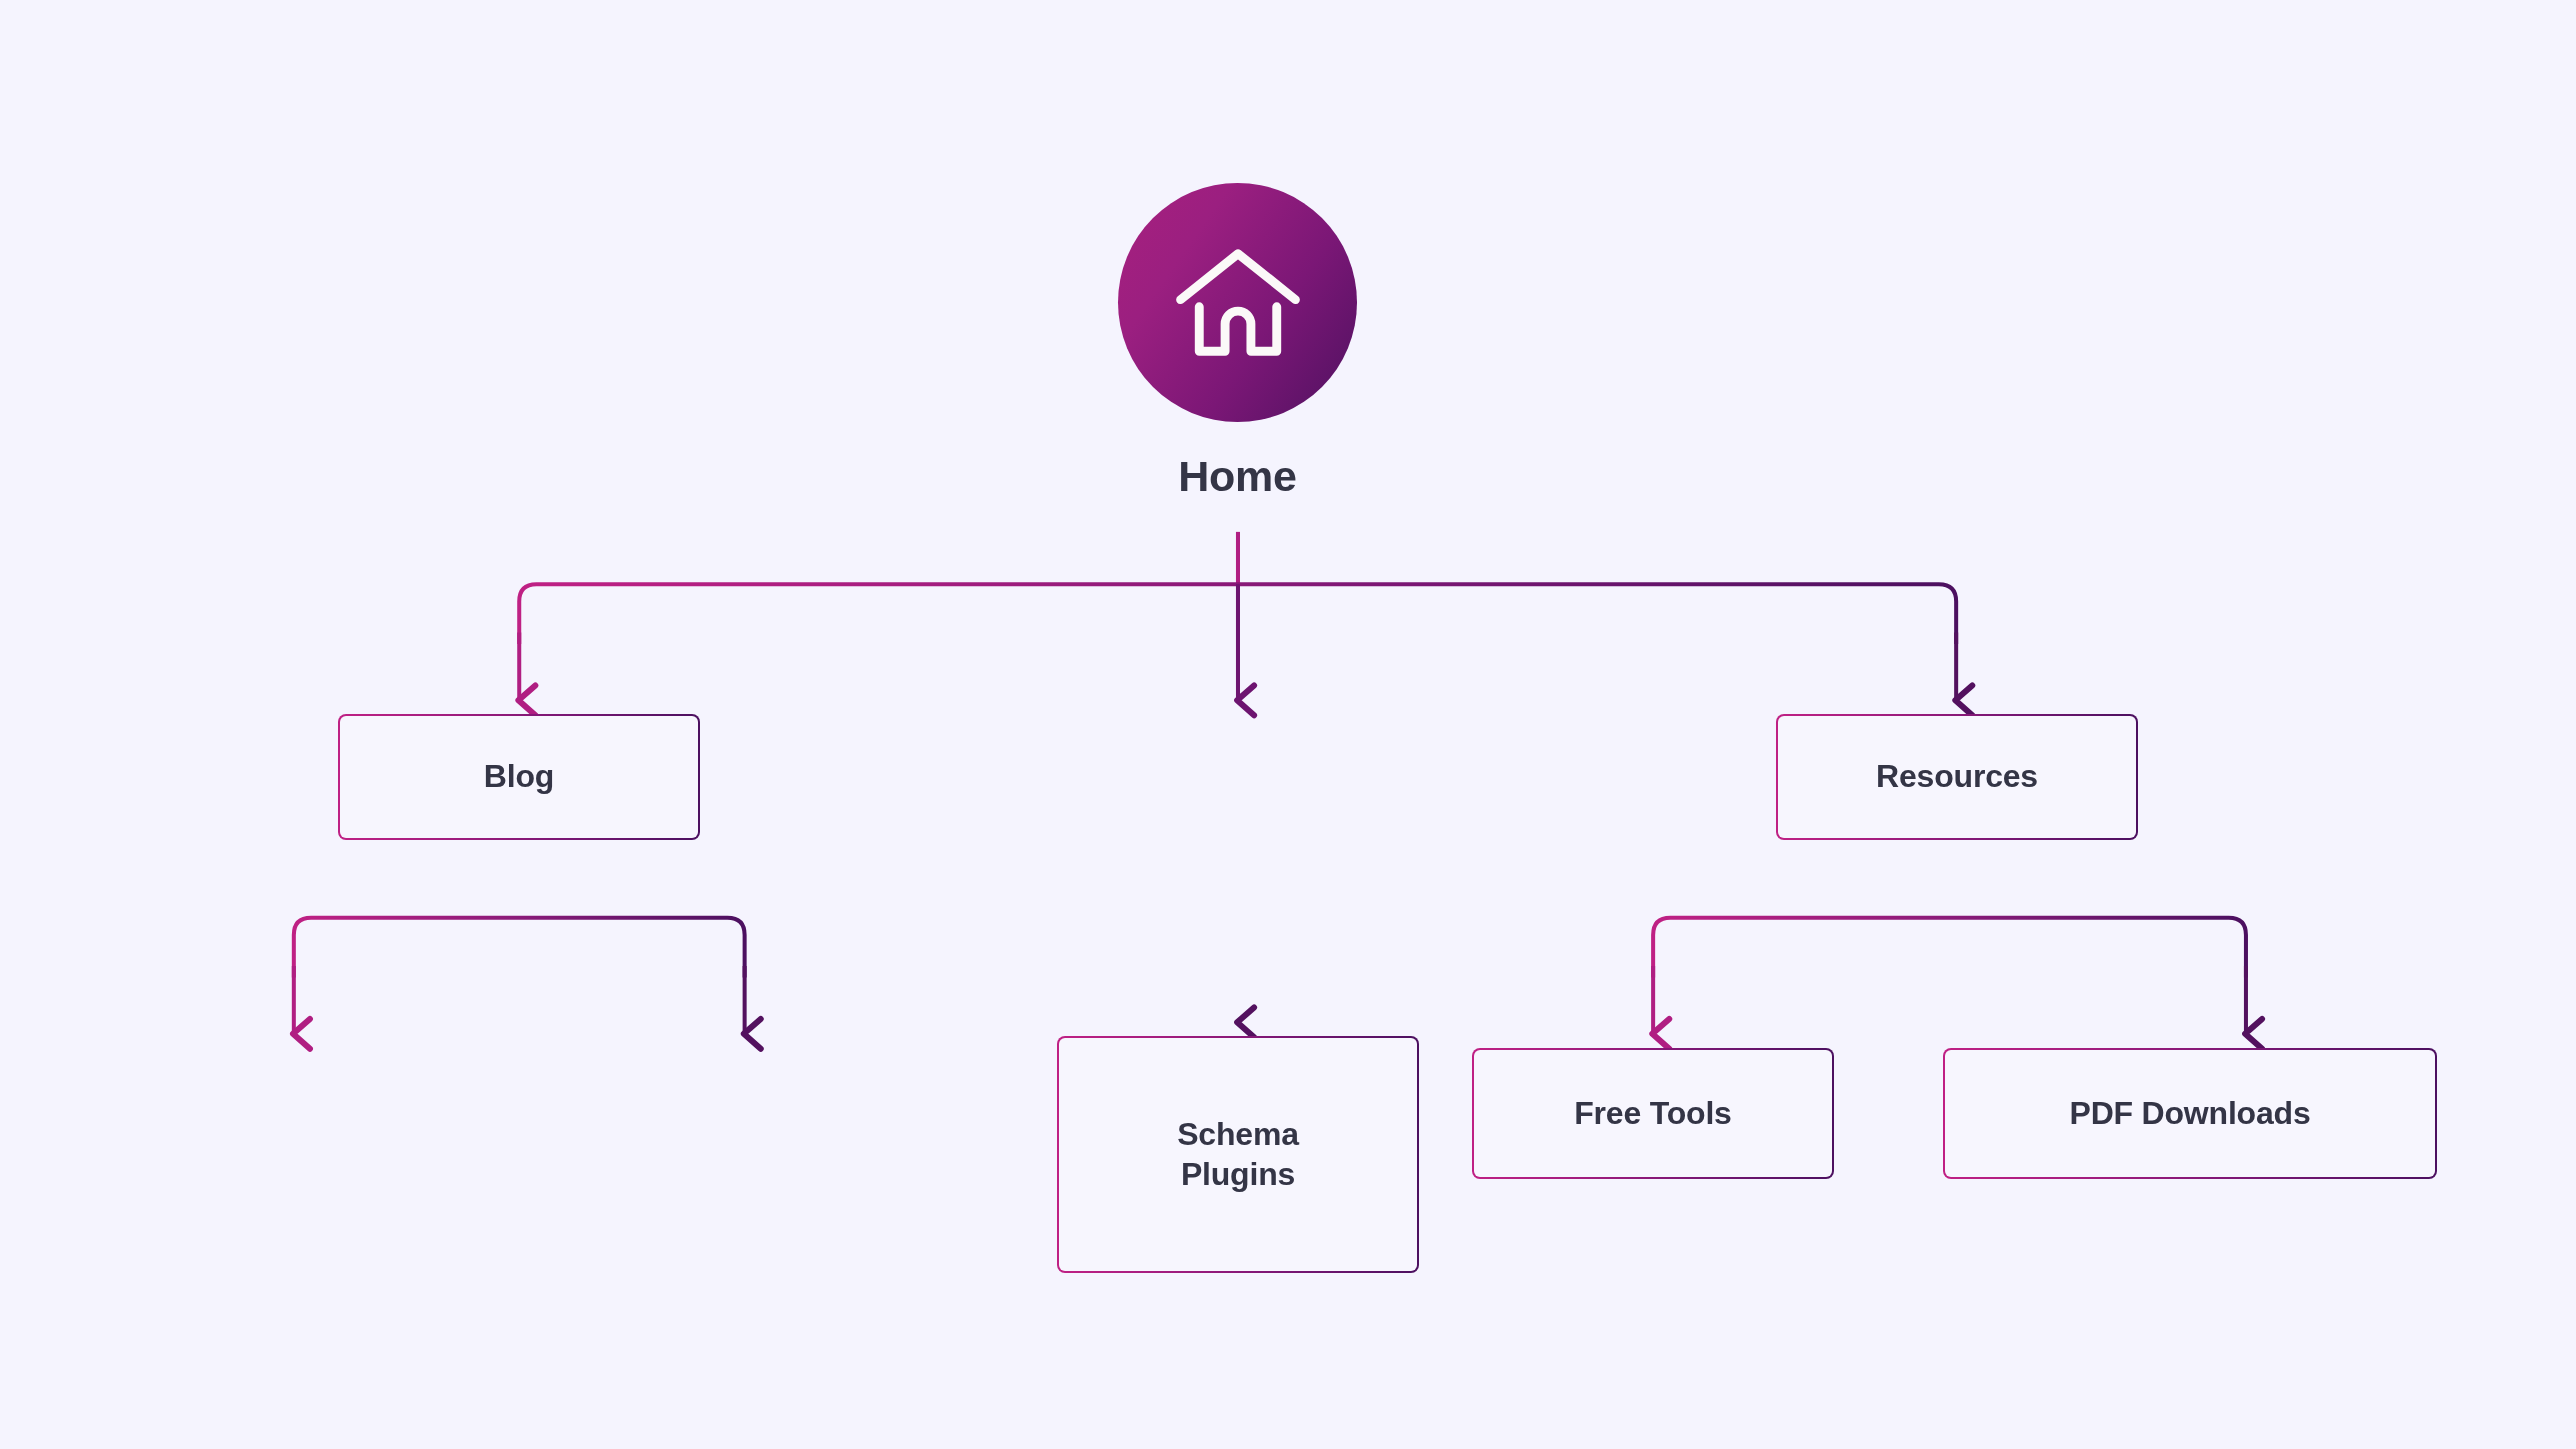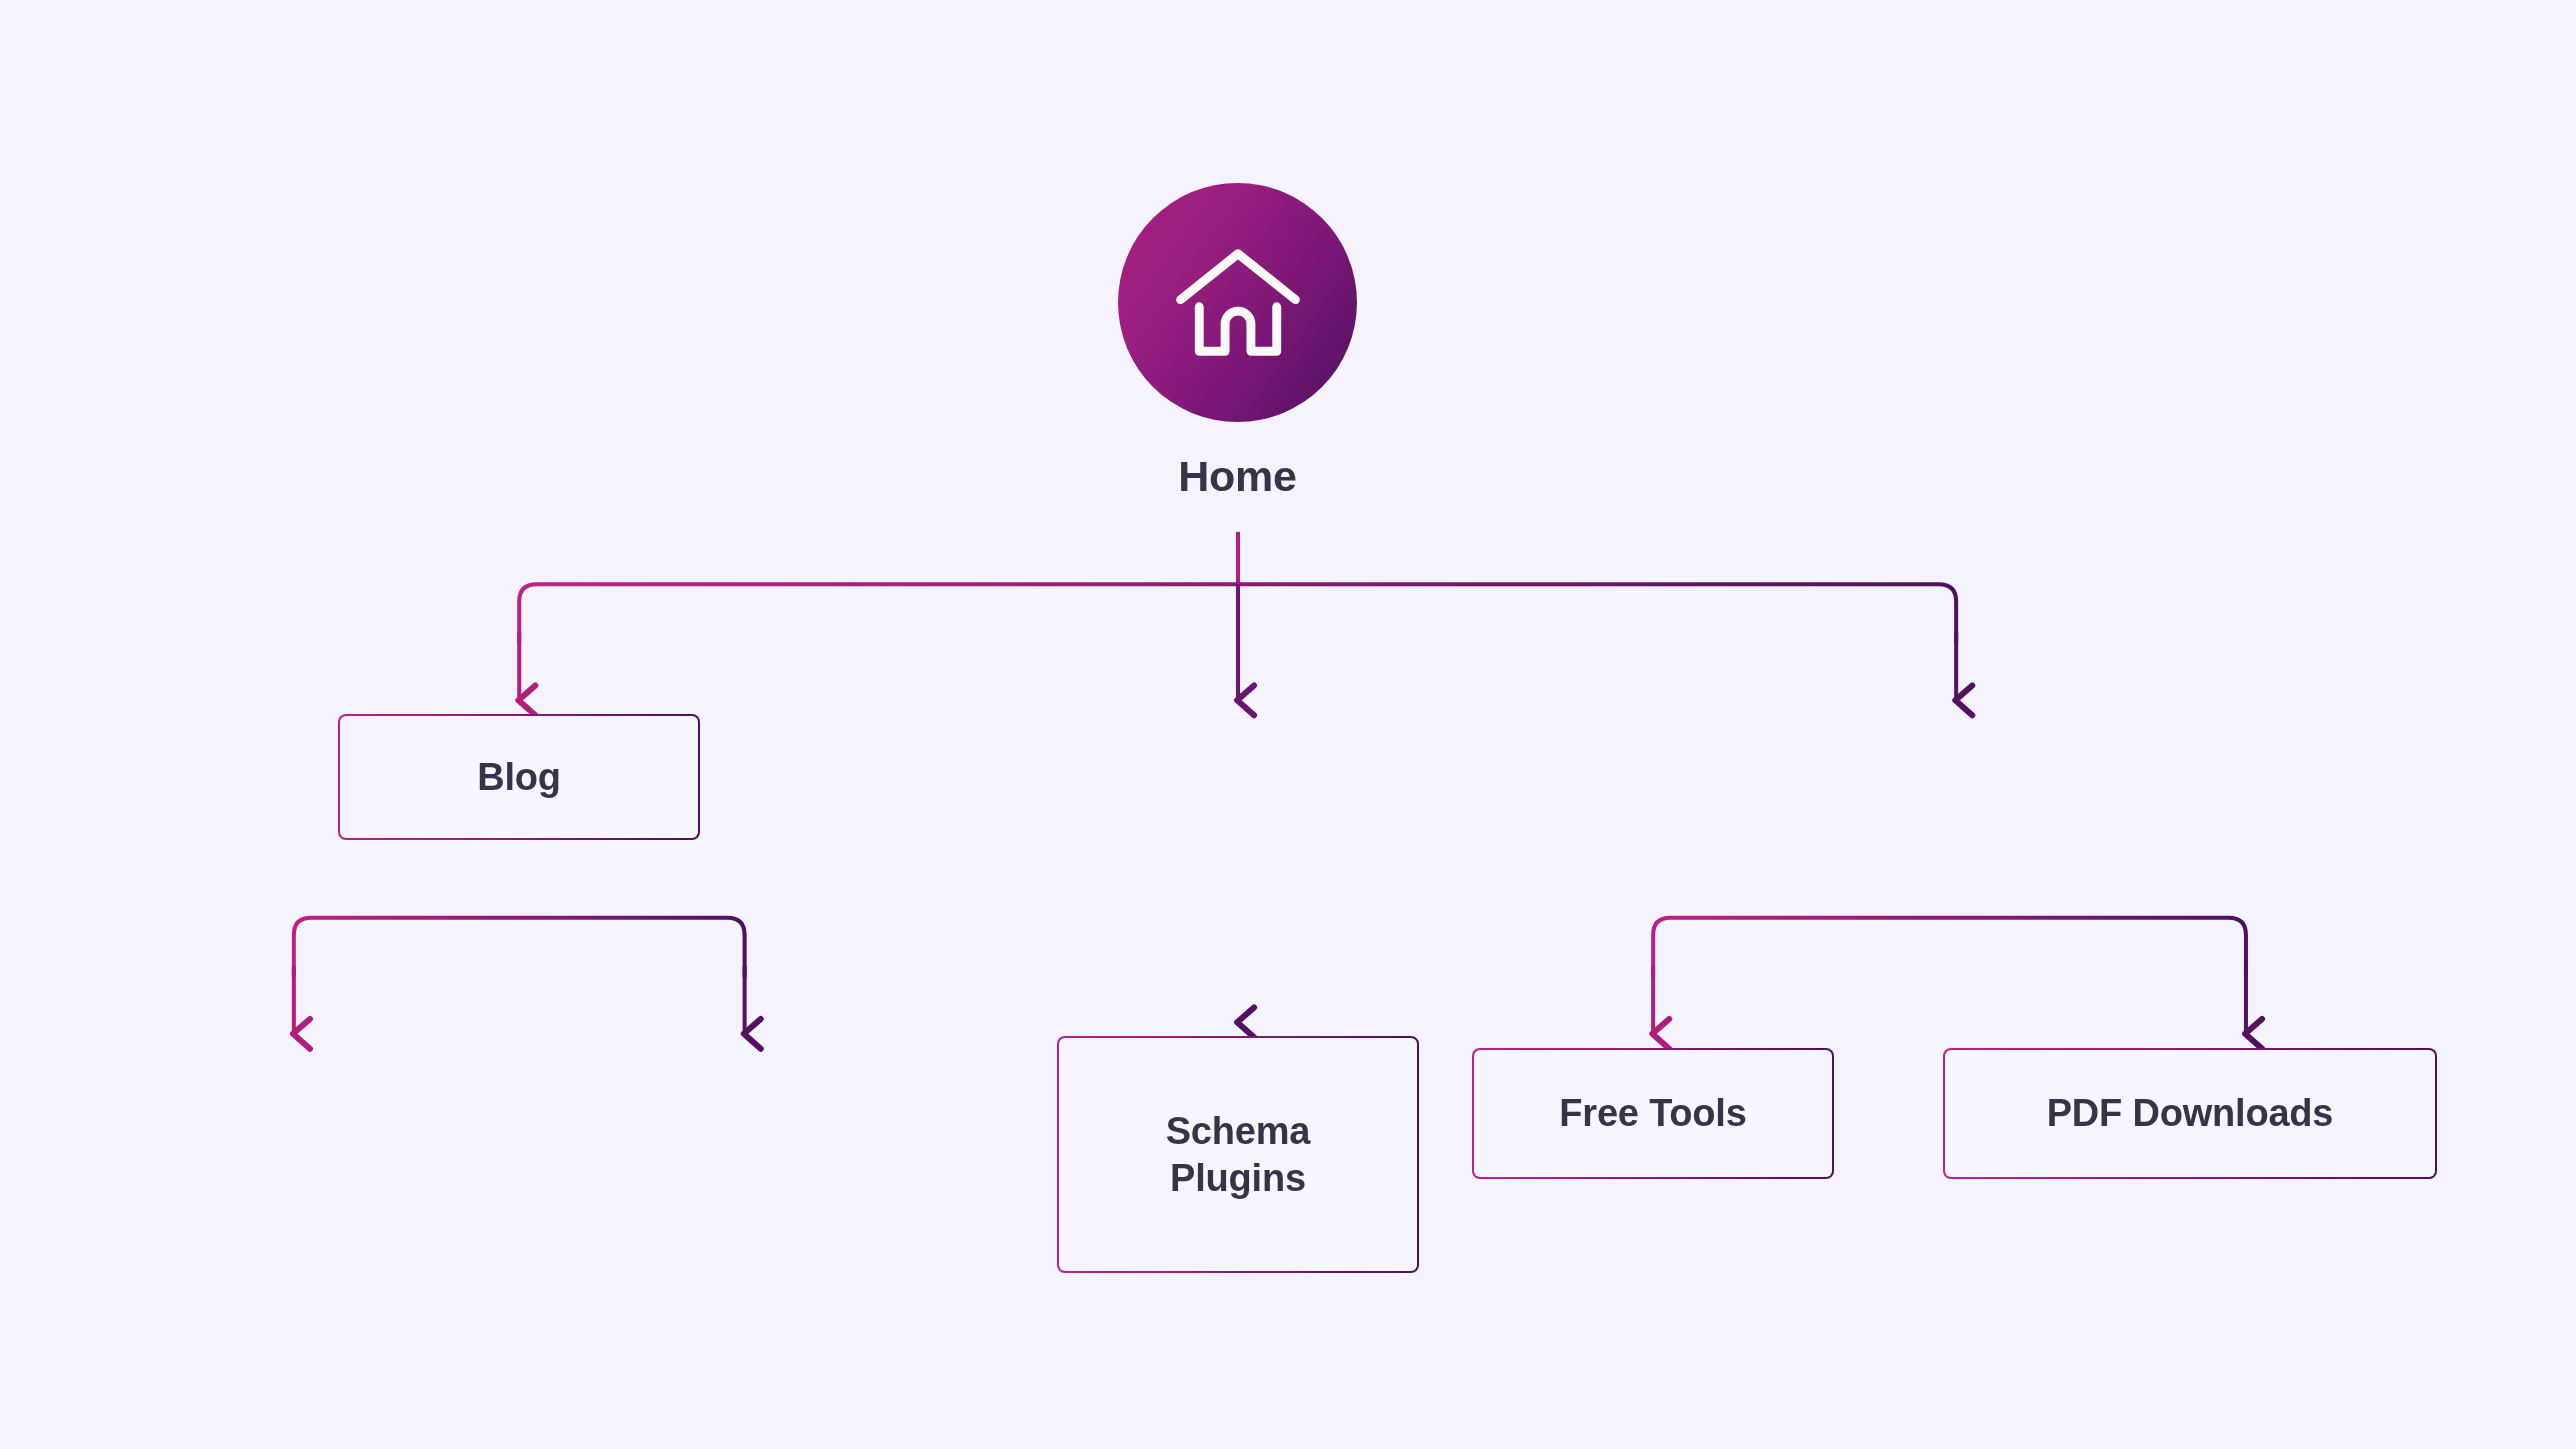--- a/index.html
+++ b/index.html
@@ -68,21 +68,21 @@
     justify-content: center;
     padding: 0 10.4px;
     border: 2.9px solid transparent;
     background-image:
       linear-gradient(#f7f6fe, #f7f6fe),
       linear-gradient(90deg, #bf2084 0%, #a71d80 26%, #7a1674 62%, #4c1060 100%);
     background-origin: border-box;
     background-clip: padding-box, border-box;
   }
   .node-label {
-    font-size: 38px;
+    font-size: 32px;
     font-weight: 700;
     color: #343546;
     text-align: center;
     line-height: 1.22;
     letter-spacing: -0.2px;
   }
   .node-label.wrap { white-space: pre-line; }
 </style>
 </head>
 <body>
@@ -152,20 +152,23 @@
       </svg>
     </div>
     <div class="root-label">Home</div>
   </div>
 
   <div class="node-box" style="left:338px; top:714px; width:362px; height:126px;">
     <span class="node-label">Blog</span>
   </div>
 
 
+  <div class="node-box" style="left:1776px; top:714px; width:362px; height:126px;">
+    <span class="node-label">Resources</span>
+  </div>
 
 
 
   <div class="node-box" style="left:1057px; top:1036px; width:362px; height:237px;">
     <span class="node-label wrap">Schema
 Plugins</span>
   </div>
 
   <div class="node-box" style="left:1472px; top:1048px; width:362px; height:131px;">
     <span class="node-label">Free Tools</span>

